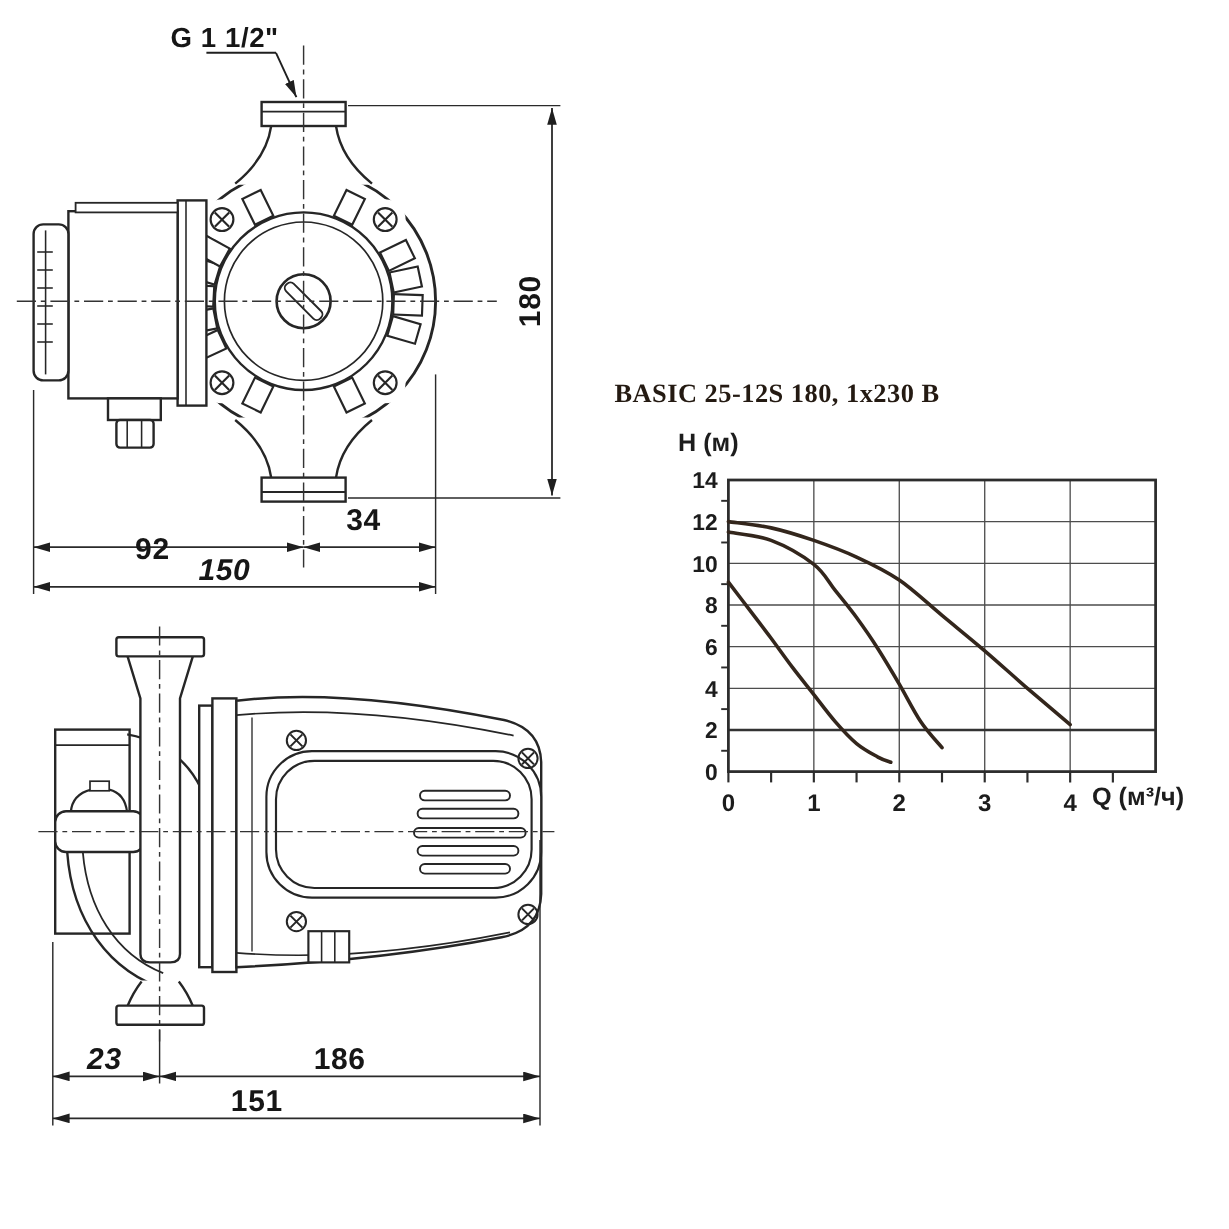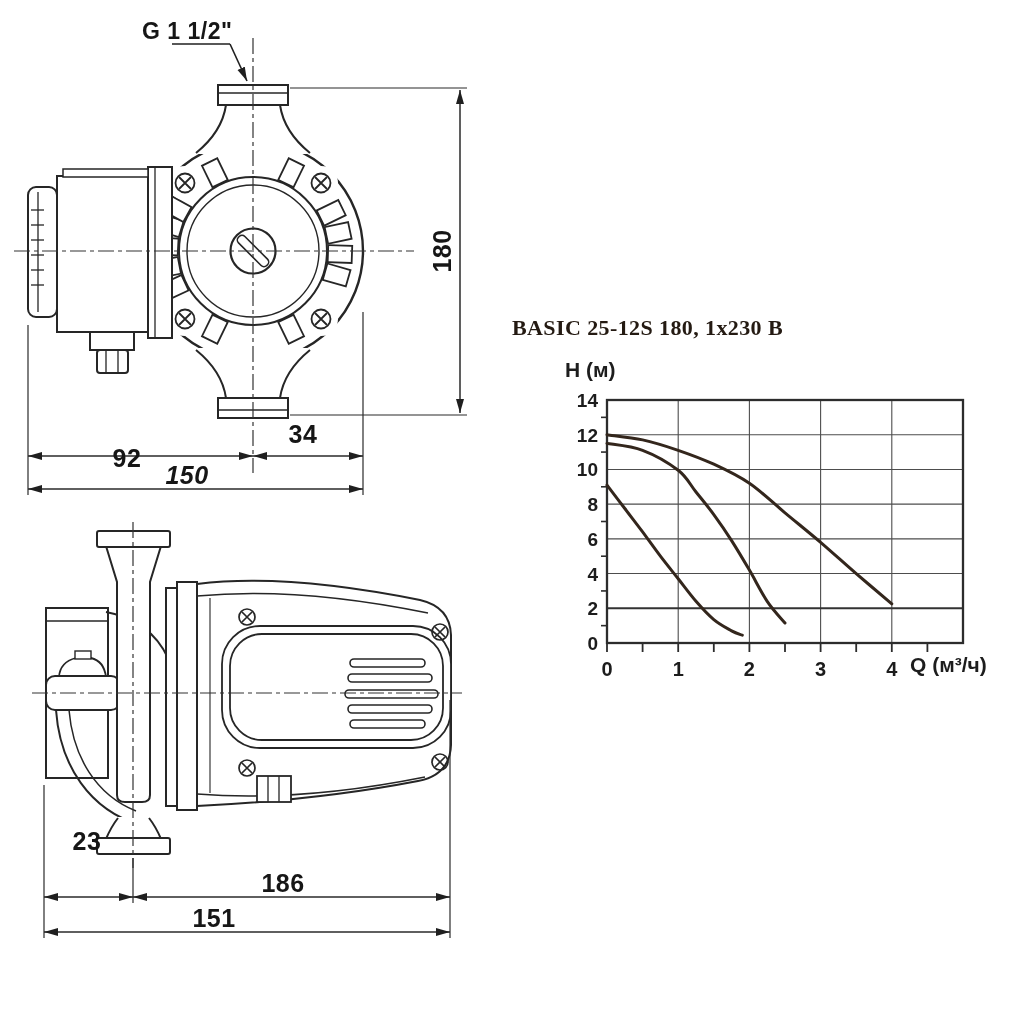--- a/index.html
+++ b/index.html
@@ -257,20 +257,20 @@
       <path d="M607.0,485.1 C610.0,489.0 618.9,500.7 624.8,508.5 C630.7,516.3 636.7,524.0 642.6,531.9 C648.5,539.9 654.5,548.4 660.4,556.2 C666.3,564.0 672.3,571.3 678.2,578.8 C684.1,586.3 690.1,594.5 696.0,601.3 C701.9,608.1 707.9,614.7 713.8,619.6 C719.7,624.5 726.9,628.2 731.6,630.9 C736.3,633.5 740.5,634.5 742.3,635.2" fill="none" stroke="#33261c" stroke-width="3" stroke-linecap="round"></path>
     </svg>
 
   <div class="lbl port-lbl" style="left:142px;top:18px;">G 1 1/2"</div>
 
   <div class="lbl dim" style="left:97px;top:420px;width:60px;margin-top:24px;">92</div>
   <div class="lbl dim" style="left:273px;top:420px;width:60px;">34</div>
   <div class="lbl dim" style="left:147px;top:461px;width:80px;font-style:italic;">150</div>
   <div class="lbl dim dim-rot" style="left:411px;top:238px;width:60px;height:26px;">180</div>
 
-  <div class="lbl dim" style="left:57px;top:827px;width:60px;">23</div>
+  <div class="lbl dim" style="left:57px;top:869px;width:60px;font-style:italic;">23</div>
   <div class="lbl dim" style="left:243px;top:869px;width:80px;">186</div>
   <div class="lbl dim" style="left:174px;top:904px;width:80px;">151</div>
 
   <div class="lbl chart-title" style="left:512px;top:303px;">BASIC 25-12S 180, 1x230 В</div>
   <div class="lbl axis-lbl" style="left:565px;top:358px;">H (м)</div>
   <div class="lbl axis-lbl" style="left:910px;top:653px;">Q (м³/ч)</div>
 </div>
 
 </body></html>

